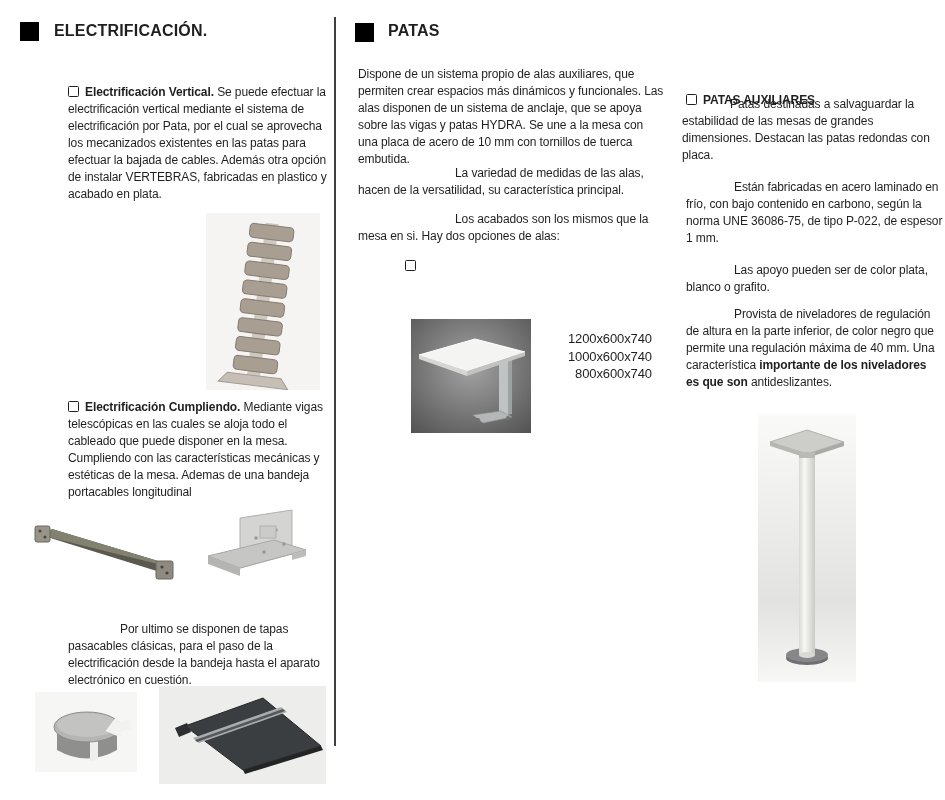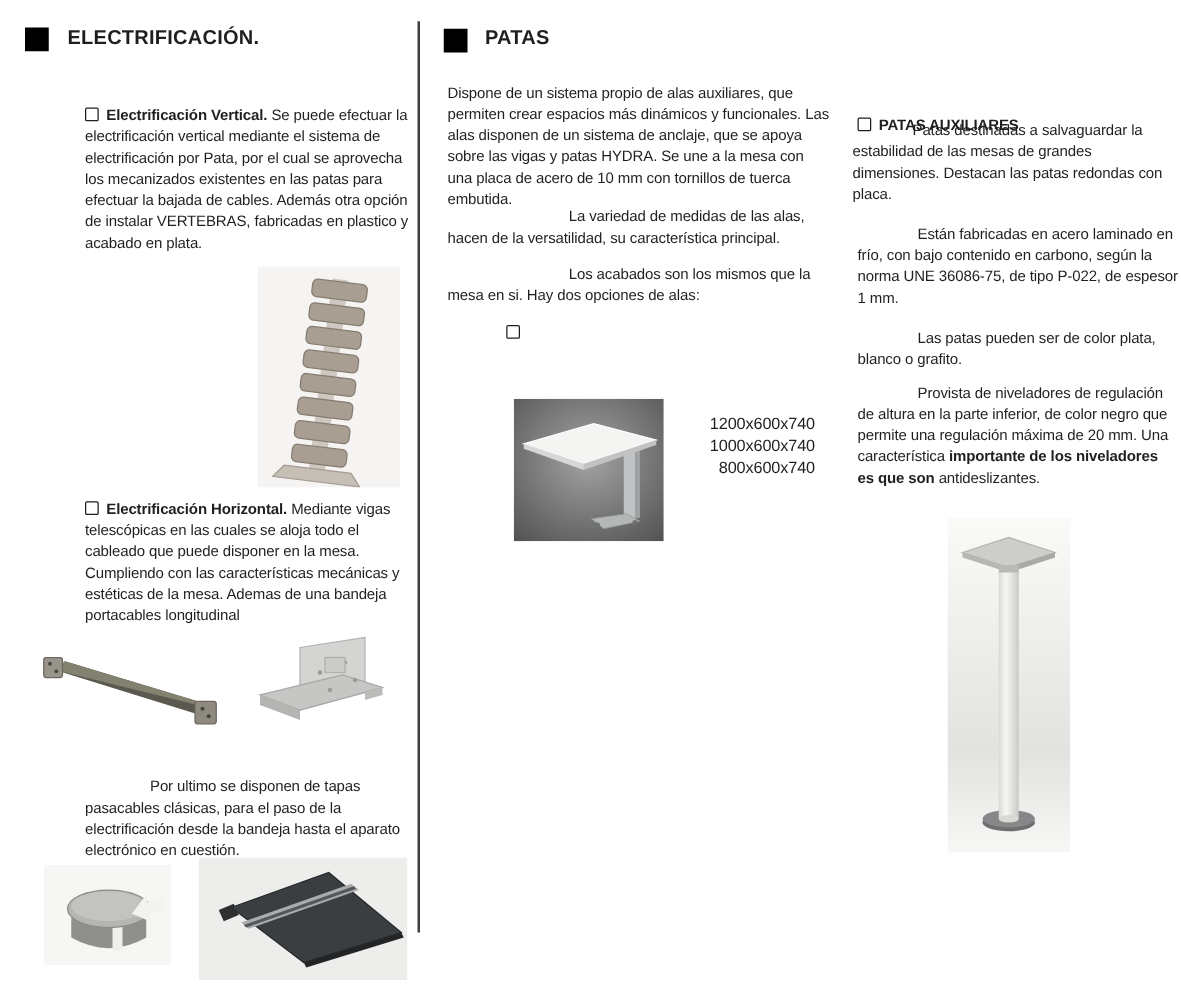--- a/index.html
+++ b/index.html
@@ -43,21 +43,21 @@
       <rect x="35" y="69" width="44" height="14" rx="4" fill="#a89e92" stroke="#857c71"></rect>
       <rect x="35" y="88" width="44" height="14" rx="4" fill="#a89e92" stroke="#857c71"></rect>
       <rect x="35" y="107" width="44" height="14" rx="4" fill="#a89e92" stroke="#857c71"></rect>
       <rect x="35" y="126" width="44" height="14" rx="4" fill="#a89e92" stroke="#857c71"></rect>
       <rect x="35" y="145" width="44" height="14" rx="4" fill="#a89e92" stroke="#857c71"></rect>
       <path d="M30 163 L84 163 L92 173 L22 173 Z" fill="#c6bfb6" stroke="#a49d93"></path>
     </g>
   </svg>
 </div>
 
-<p class="abs par" style="left:68px;top:399px;width:263px;"><span class="cb"></span><b>Electrificación Horizontal.</b><span> Mediante vigas telescópicas en las cuales se aloja todo el cableado que puede disponer en la mesa. Cumpliendo con las características mecánicas y estéticas de la mesa. Ademas de una bandeja portacables longitudinal</span></p>
+<p class="abs par" style="left:68px;top:399px;width:263px;"><span class="cb"></span><b>Electrificación Cumpliendo.</b><span> Mediante vigas telescópicas en las cuales se aloja todo el cableado que puede disponer en la mesa. Cumpliendo con las características mecánicas y estéticas de la mesa. Ademas de una bandeja portacables longitudinal</span></p>
 
 <div class="abs" style="left:28px;top:504px;">
   <svg width="160" height="97" viewBox="0 0 160 97">
     <rect width="160" height="97" fill="#ffffff"></rect>
     <polygon points="16,32 24,25 140,60 132,68" fill="#5a584f"></polygon>
     <polygon points="16,32 24,25 140,60 138,62" fill="#83816f"></polygon>
     <rect x="7" y="22" width="15" height="16" rx="2" fill="#98948a" stroke="#6b675e"></rect>
     <circle cx="12" cy="27" r="1.6" fill="#4c4a43"></circle>
     <circle cx="17" cy="33" r="1.6" fill="#4c4a43"></circle>
     <rect x="128" y="57" width="17" height="18" rx="2" fill="#8e8a80" stroke="#6b675e"></rect>
@@ -137,22 +137,22 @@
 <div class="abs dims" style="left:560px;top:330px;width:92px;">
   <div>1200x600x740</div>
   <div>1000x600x740</div>
   <div>800x600x740</div>
 </div>
 
 <p class="abs par" style="left:686px;top:92px;width:256px;"><span class="cb"></span><b>PATAS AUXILIARES</b></p>
 
 <p class="abs par ind48" style="left:682px;top:96px;width:255px;">Patas destinadas a salvaguardar la estabilidad de las mesas de grandes dimensiones. Destacan las patas redondas con placa.</p>
 <p class="abs par ind48" style="left:686px;top:179px;width:258px;">Están fabricadas en acero laminado en frío, con bajo contenido en carbono, según la norma UNE 36086-75, de tipo P-022, de espesor 1 mm.</p>
-<p class="abs par ind48" style="left:686px;top:262px;width:255px;">Las patas pueden ser de color plata, blanco o grafito.</p>
-<p class="abs par ind48" style="left:686px;top:306px;width:255px;"><span>Provista de niveladores de regulación de altura en la parte inferior, de color negro que permite una regulación máxima de 20 mm. Una característica </span><b>importante de los niveladores es que son</b><span> antideslizantes.</span></p>
+<p class="abs par ind48" style="left:686px;top:262px;width:255px;">Las apoyo pueden ser de color plata, blanco o grafito.</p>
+<p class="abs par ind48" style="left:686px;top:306px;width:255px;"><span>Provista de niveladores de regulación de altura en la parte inferior, de color negro que permite una regulación máxima de 40 mm. Una característica </span><b>importante de los niveladores es que son</b><span> antideslizantes.</span></p>
 
 <div class="abs" style="left:758px;top:414px;">
   <svg width="98" height="268" viewBox="0 0 98 268">
     <defs>
       <linearGradient id="legbg" x1="0" y1="0" x2="0" y2="1">
         <stop offset="0%" stop-color="#fafaf8"></stop>
         <stop offset="70%" stop-color="#e2e2e0"></stop>
         <stop offset="100%" stop-color="#f7f7f5"></stop>
       </linearGradient>
       <linearGradient id="pole" x1="0" y1="0" x2="1" y2="0">

